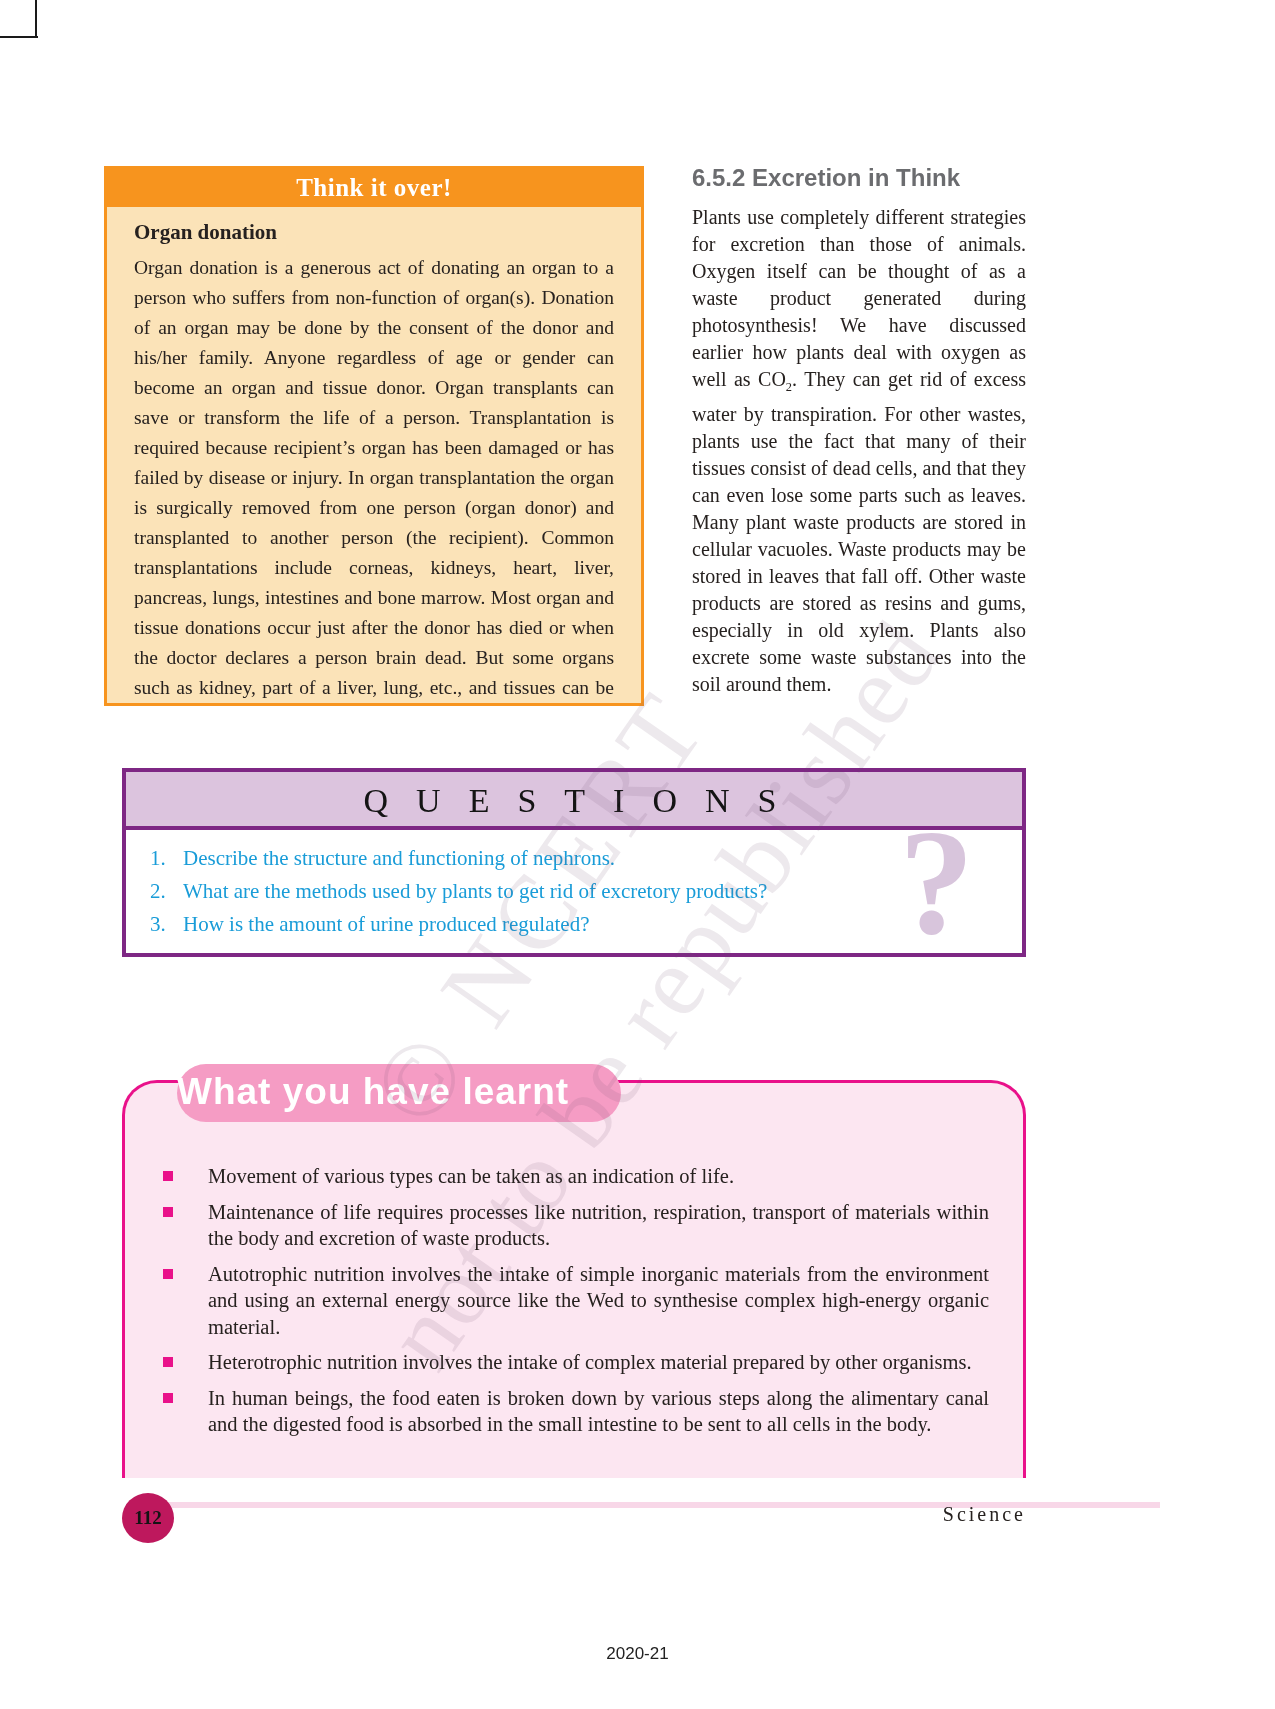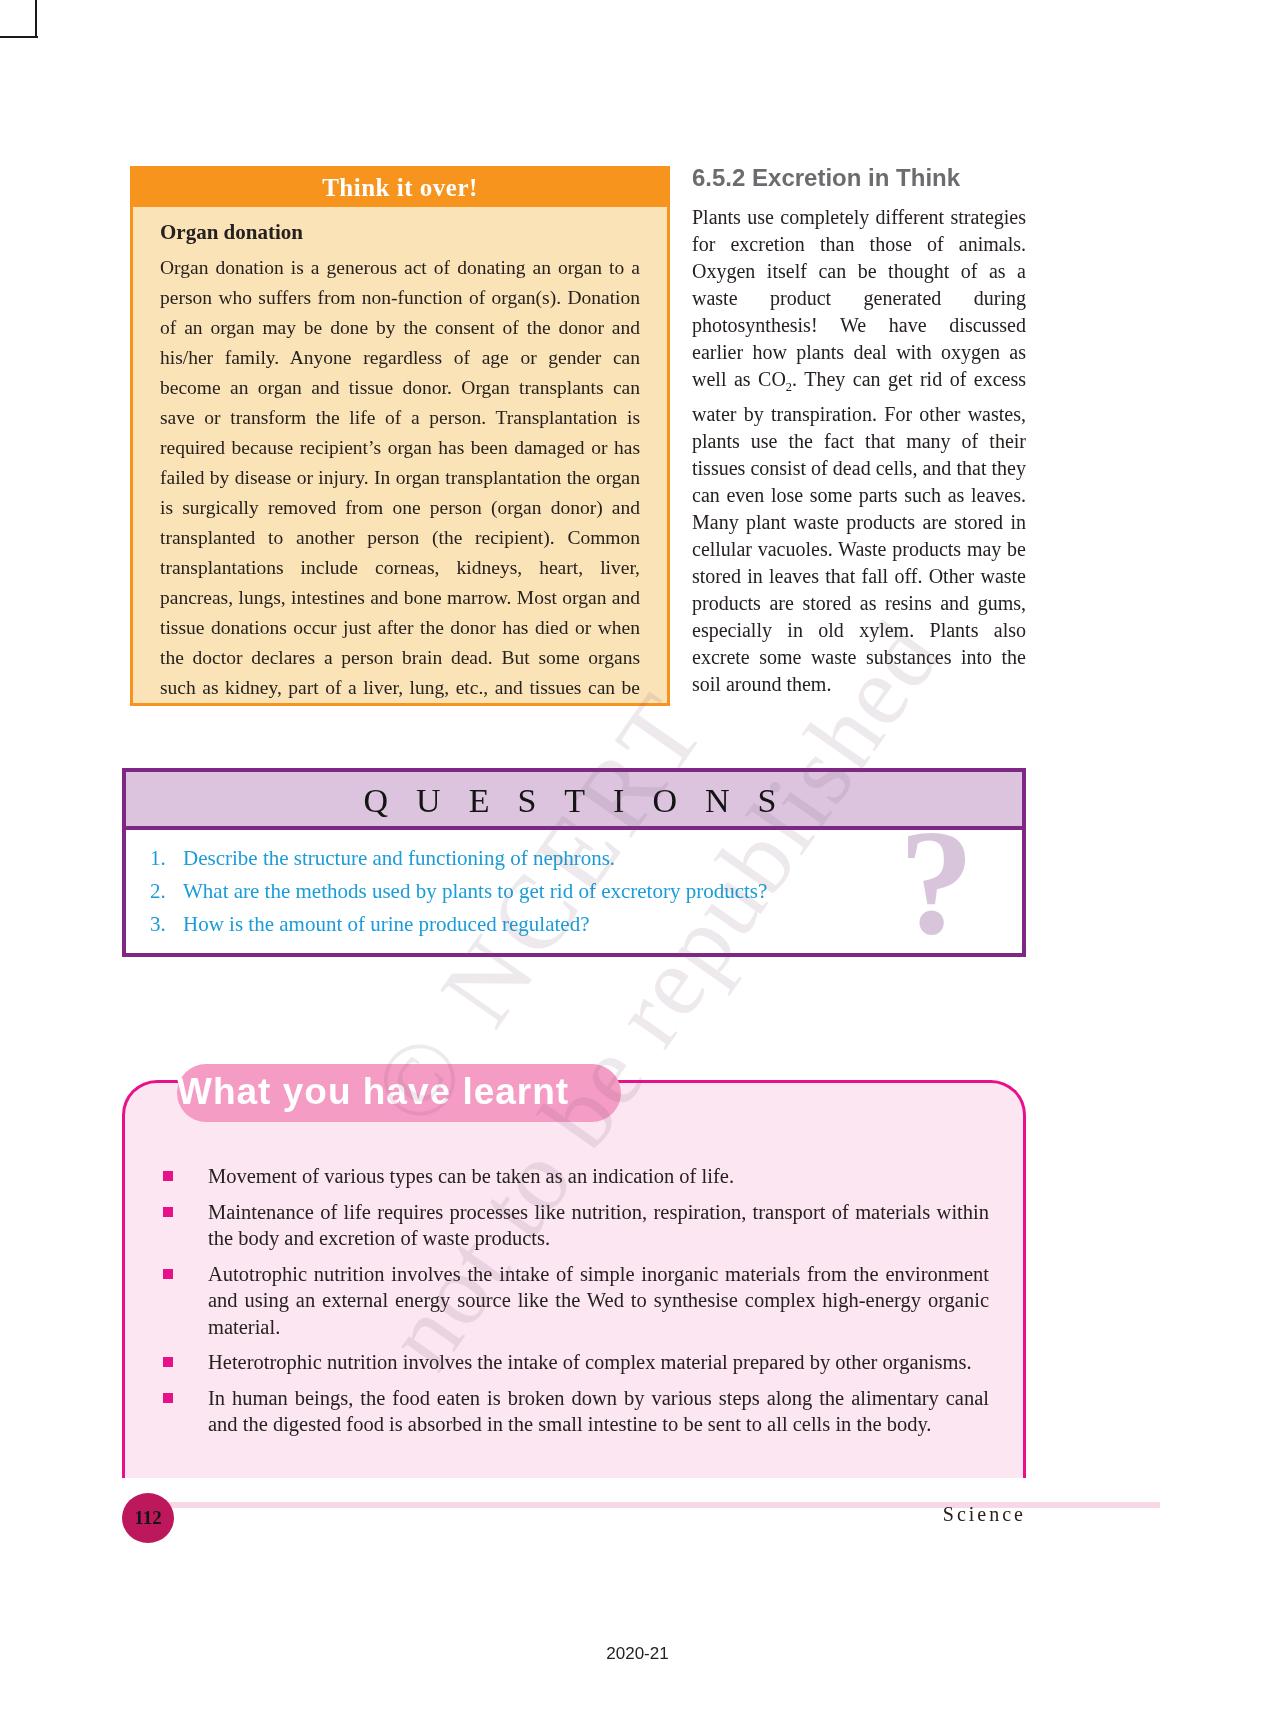--- a/index.html
+++ b/index.html
@@ -11,21 +11,21 @@
     color:#26211f;
     overflow:hidden;
   }
 
   
   .crop-v { position:absolute; left:35px; top:0; width:2px; height:37px; background:#1a1a1a; }
   .crop-h { position:absolute; left:0; top:36px; width:38px; height:2px; background:#1a1a1a; }
 
   
   .think-box {
-    position:absolute; left:130px; top:166px; width:540px; height:540px;
+    position:absolute; left:104px; top:166px; width:540px; height:540px;
     background:#fbe3b8; border:3px solid #f7941e; overflow:hidden;
   }
   .think-header {
     background:#f7941e; height:38px; line-height:38px;
     text-align:center; color:#ffffff;
     font-weight:bold; font-size:25px; letter-spacing:0.5px;
   }
   .think-title { margin:13px 27px 0 27px; font-weight:bold; font-size:21px; }
   .think-para {
     margin:8px 27px 0 27px; font-size:19.5px; line-height:30px;

